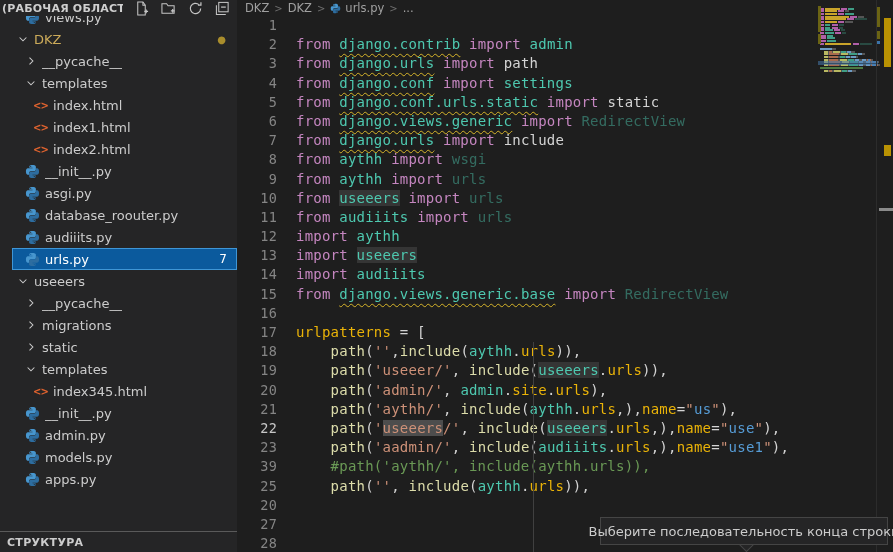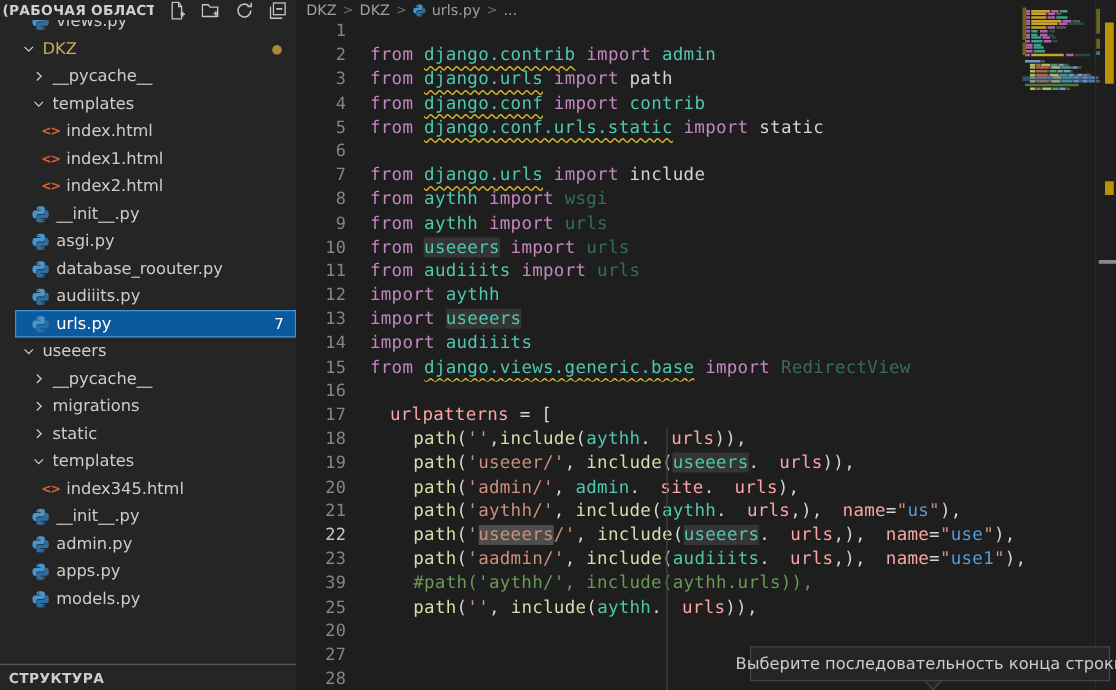--- a/index.html
+++ b/index.html
@@ -43,21 +43,21 @@
   #breadcrumb .bc-pyicon { margin-right:4px; display:flex; }
   #code { position:absolute; left:0; top:16px; right:0; bottom:0; overflow:hidden;
           font-family:"DejaVu Sans Mono", monospace; font-size:14px; letter-spacing:.22px; }
   .code-line { display:flex; height:19.2px; line-height:19.2px; }
   .code-line .num { flex:0 0 40px; text-align:right; color:#858585; font-size:13.5px; }
   .code-line.active .num { color:#c6c6c6; }
   .code-line .src { padding-left:19px; white-space:pre; }
   #indent-guide { position:absolute; left:296px; top:342px; bottom:0; width:1px;
                   background:#404040; }
   .t-kw  { color:#C586C0; } .t-mod { color:#4EC9B0; } .t-fn { color:#DCDCAA; }
-  .t-str { color:#CE9178; } .t-var { color:#fca5a5;margin-left:16px; } .t-pl { color:#d4d4d4; }
+  .t-str { color:#CE9178; } .t-var { color:#eab308; } .t-pl { color:#d4d4d4; }
   .t-sb  { color:#569CD6; } .t-cmt { color:#6A9955; }
   .t-dim { color:#4EC9B0; opacity:.45; }
   .t-warn{ color:#4EC9B0; text-decoration:underline; text-decoration-style:wavy;
            text-decoration-color:#d7b52a; text-decoration-thickness:1px; text-underline-offset:4px; }
   .t-hl  { color:#4EC9B0; background:rgba(110,110,110,.30); }
   .t-hlstr{ color:#CE9178; background:rgba(135,135,135,.45); }
 
   
   #minimap { position:absolute; left:583px; top:5px; width:58px; }
   .mm-row { height:2px; margin-bottom:.7px; display:flex; }
@@ -263,31 +263,31 @@
           <span class="lbl">admin.py</span>
           <span class="spacer"></span>
         </div>
         <div class="row lvl1">
           <span class="ficon">
             <svg width="15" height="15" viewBox="0 0 32 32">
               <path fill="#4796ce" d="M15.9 2c-7 0-6.6 3-6.6 3v3.2h6.7v1H6.7S2 8.7 2 15.9c0 7.2 4.1 7 4.1 7h2.5v-3.4s-.1-4.1 4-4.1h6.7s3.9.1 3.9-3.8V5.8S23.8 2 15.9 2zm-3.7 2.1a1.2 1.2 0 1 1 0 2.4 1.2 1.2 0 0 1 0-2.4z"></path>
               <path fill="#2d6da0" d="M16.1 30c7 0 6.6-3 6.6-3v-3.2H16v-1h9.3S30 23.3 30 16.1c0-7.2-4.1-7-4.1-7h-2.5v3.4s.1 4.1-4 4.1h-6.7s-3.9-.1-3.9 3.8v6.4S8.2 30 16.1 30zm3.7-2.1a1.2 1.2 0 1 1 0-2.4 1.2 1.2 0 0 1 0 2.4z"></path>
             </svg>
           </span>
+          <span class="lbl">models.py</span>
+          <span class="spacer"></span>
+        </div>
+        <div class="row lvl1">
+          <span class="ficon">
+            <svg width="15" height="15" viewBox="0 0 32 32">
+              <path fill="#4796ce" d="M15.9 2c-7 0-6.6 3-6.6 3v3.2h6.7v1H6.7S2 8.7 2 15.9c0 7.2 4.1 7 4.1 7h2.5v-3.4s-.1-4.1 4-4.1h6.7s3.9.1 3.9-3.8V5.8S23.8 2 15.9 2zm-3.7 2.1a1.2 1.2 0 1 1 0 2.4 1.2 1.2 0 0 1 0-2.4z"></path>
+              <path fill="#2d6da0" d="M16.1 30c7 0 6.6-3 6.6-3v-3.2H16v-1h9.3S30 23.3 30 16.1c0-7.2-4.1-7-4.1-7h-2.5v3.4s.1 4.1-4 4.1h-6.7s-3.9-.1-3.9 3.8v6.4S8.2 30 16.1 30zm3.7-2.1a1.2 1.2 0 1 1 0-2.4 1.2 1.2 0 0 1 0 2.4z"></path>
+            </svg>
+          </span>
           <span class="lbl">apps.py</span>
-          <span class="spacer"></span>
-        </div>
-        <div class="row lvl1">
-          <span class="ficon">
-            <svg width="15" height="15" viewBox="0 0 32 32">
-              <path fill="#4796ce" d="M15.9 2c-7 0-6.6 3-6.6 3v3.2h6.7v1H6.7S2 8.7 2 15.9c0 7.2 4.1 7 4.1 7h2.5v-3.4s-.1-4.1 4-4.1h6.7s3.9.1 3.9-3.8V5.8S23.8 2 15.9 2zm-3.7 2.1a1.2 1.2 0 1 1 0 2.4 1.2 1.2 0 0 1 0-2.4z"></path>
-              <path fill="#2d6da0" d="M16.1 30c7 0 6.6-3 6.6-3v-3.2H16v-1h9.3S30 23.3 30 16.1c0-7.2-4.1-7-4.1-7h-2.5v3.4s.1 4.1-4 4.1h-6.7s-3.9-.1-3.9 3.8v6.4S8.2 30 16.1 30zm3.7-2.1a1.2 1.2 0 1 1 0-2.4 1.2 1.2 0 0 1 0 2.4z"></path>
-            </svg>
-          </span>
-          <span class="lbl">models.py</span>
           <span class="spacer"></span>
         </div>
       </div>
     <div id="side-header">
       <span class="title">(РАБОЧАЯ ОБЛАСТЬ) ...</span>
       <span class="acticon">
         <svg width="15" height="15" viewBox="0 0 16 16">
             <path d="M9.5 1H4v14h8V4.5z" fill="none" stroke="#c5c5c5" stroke-width="1.1"></path>
             <path d="M9.5 1v3.5H12" fill="none" stroke="#c5c5c5" stroke-width="1.1"></path>
             <path d="M13 9v4M11 11h4" stroke="#c5c5c5" stroke-width="1.3"></path>
@@ -350,28 +350,29 @@
         <div class="code-line">
           <span class="num">2</span>
           <span class="src"><span class="t-kw">from</span><span class="t-pl"> </span><span class="t-warn">django.contrib</span><span class="t-pl"> </span><span class="t-kw">import</span><span class="t-pl"> </span><span class="t-mod">admin</span></span>
         </div>
         <div class="code-line">
           <span class="num">3</span>
           <span class="src"><span class="t-kw">from</span><span class="t-pl"> </span><span class="t-warn">django.urls</span><span class="t-pl"> </span><span class="t-kw">import</span><span class="t-pl"> </span><span class="t-pl">path</span></span>
         </div>
         <div class="code-line">
           <span class="num">4</span>
-          <span class="src"><span class="t-kw">from</span><span class="t-pl"> </span><span class="t-warn">django.conf</span><span class="t-pl"> </span><span class="t-kw">import</span><span class="t-pl"> </span><span class="t-mod">contrib</span></span>
+          <span class="src"><span class="t-kw">from</span><span class="t-pl"> </span><span class="t-warn">django.conf</span><span class="t-pl"> </span><span class="t-kw">import</span><span class="t-pl"> </span><span class="t-mod">settings</span></span>
         </div>
         <div class="code-line">
           <span class="num">5</span>
           <span class="src"><span class="t-kw">from</span><span class="t-pl"> </span><span class="t-warn">django.conf.urls.static</span><span class="t-pl"> </span><span class="t-kw">import</span><span class="t-pl"> </span><span class="t-pl">static</span></span>
         </div>
         <div class="code-line">
           <span class="num">6</span>
+          <span class="src"><span class="t-kw">from</span><span class="t-pl"> </span><span class="t-warn">django.views.generic</span><span class="t-pl"> </span><span class="t-kw">import</span><span class="t-pl"> </span><span class="t-dim">RedirectView</span></span>
         </div>
         <div class="code-line">
           <span class="num">7</span>
           <span class="src"><span class="t-kw">from</span><span class="t-pl"> </span><span class="t-warn">django.urls</span><span class="t-pl"> </span><span class="t-kw">import</span><span class="t-pl"> </span><span class="t-pl">include</span></span>
         </div>
         <div class="code-line">
           <span class="num">8</span>
           <span class="src"><span class="t-kw">from</span><span class="t-pl"> </span><span class="t-mod">aythh</span><span class="t-pl"> </span><span class="t-kw">import</span><span class="t-pl"> </span><span class="t-dim">wsgi</span></span>
         </div>
         <div class="code-line">

